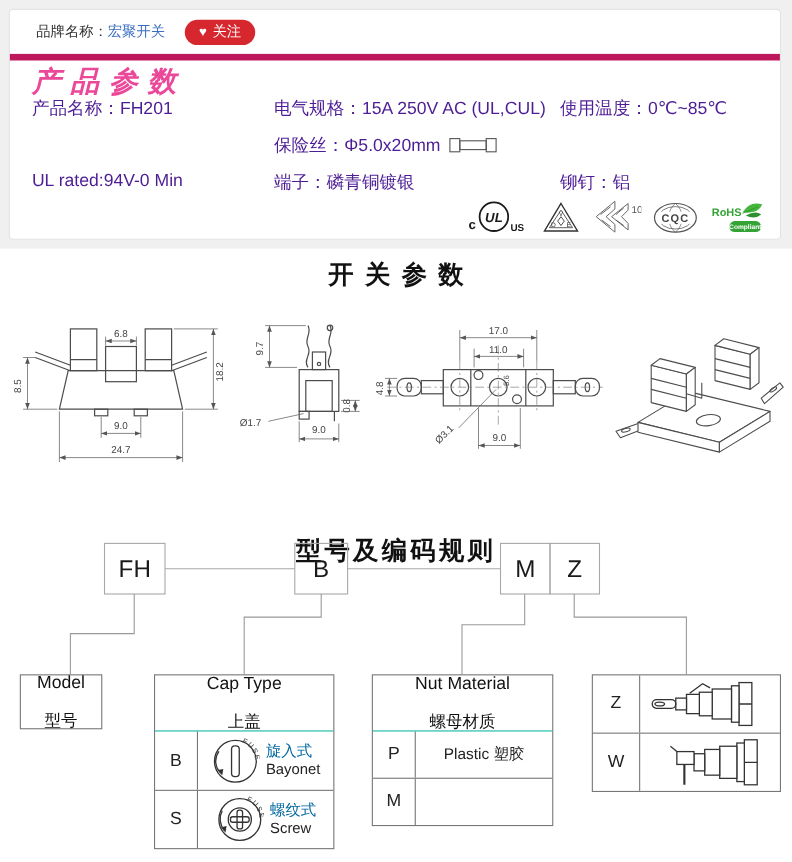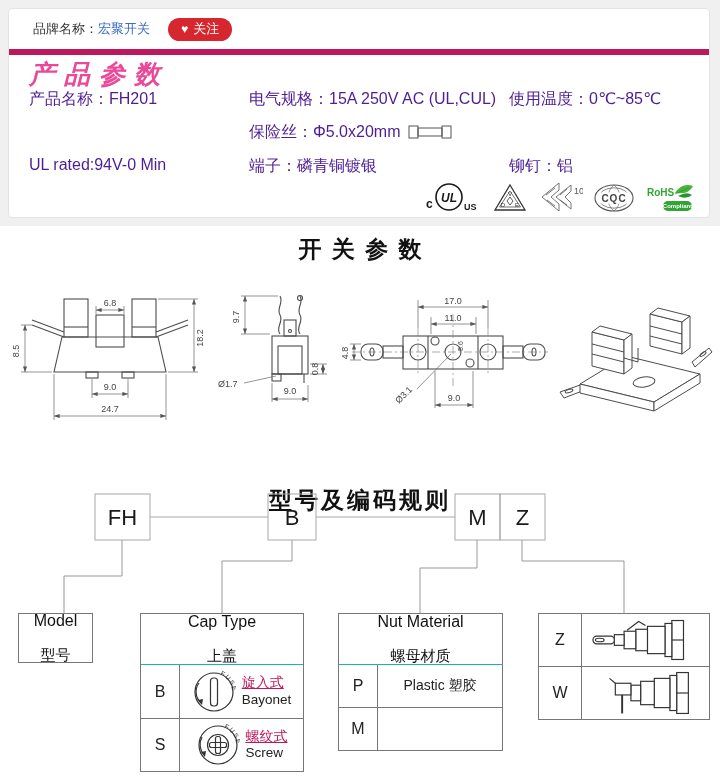--- a/index.html
+++ b/index.html
@@ -49,21 +49,21 @@
   .tbl-row{display:flex;border-bottom:1px solid #777;}
   .tbl-row:last-child{border-bottom:none;}
   .code-cell{width:38px;flex:0 0 38px;display:flex;align-items:center;justify-content:center;font-size:16px;color:#222;border-right:1px solid #777;}
   .content-cell{flex:1;display:flex;align-items:center;justify-content:center;gap:6px;}
   .cap-row{height:52px;}
   .cap-row.first{height:53px;}
   .nut-row{height:42px;}
   .term-row{height:52px;}
   .term-row .code-cell{width:42px;flex:0 0 42px;}
   .cap-labels{display:flex;flex-direction:column;line-height:1.25;}
-  .cap-zh{font-size:14px;color:#be185d;text-decoration:underline;}
+  .cap-zh{font-size:14px;color:#0369a1;}
   .cap-en{font-size:13.5px;color:#222;}
   .nut-label{font-size:14px;color:#222;}
 </style>
 </head>
 <body>
 
 <div id="screen">
 
   <div class="top-area">
     <div class="card">

